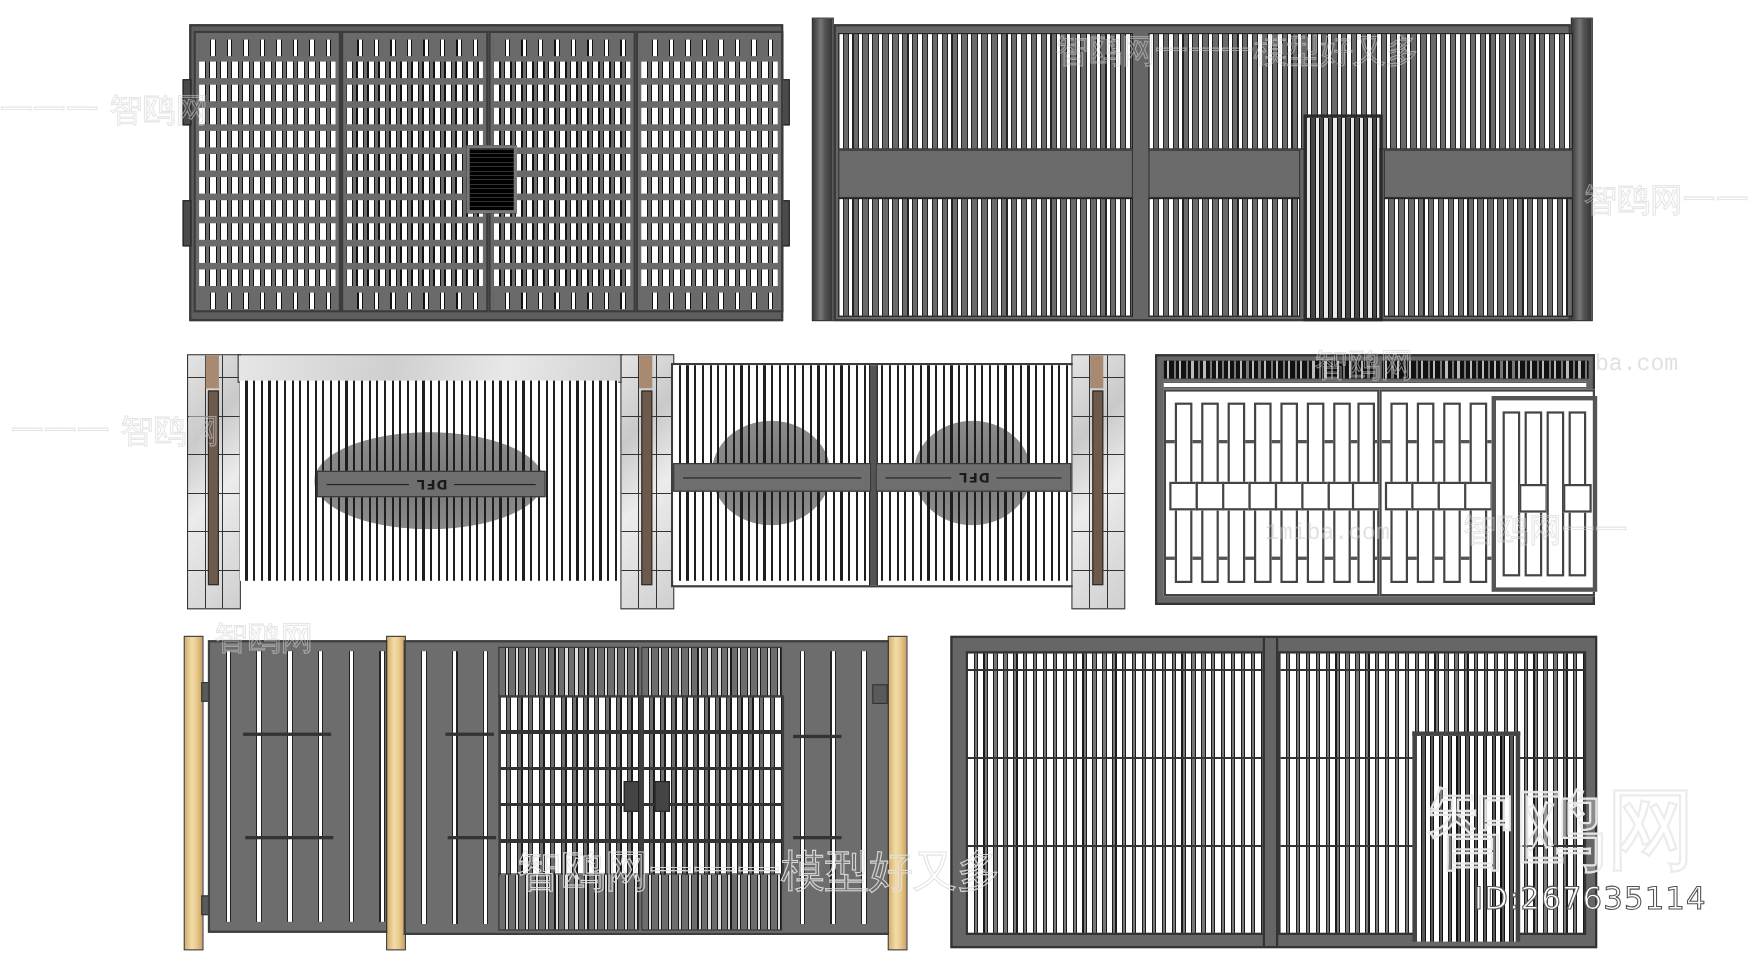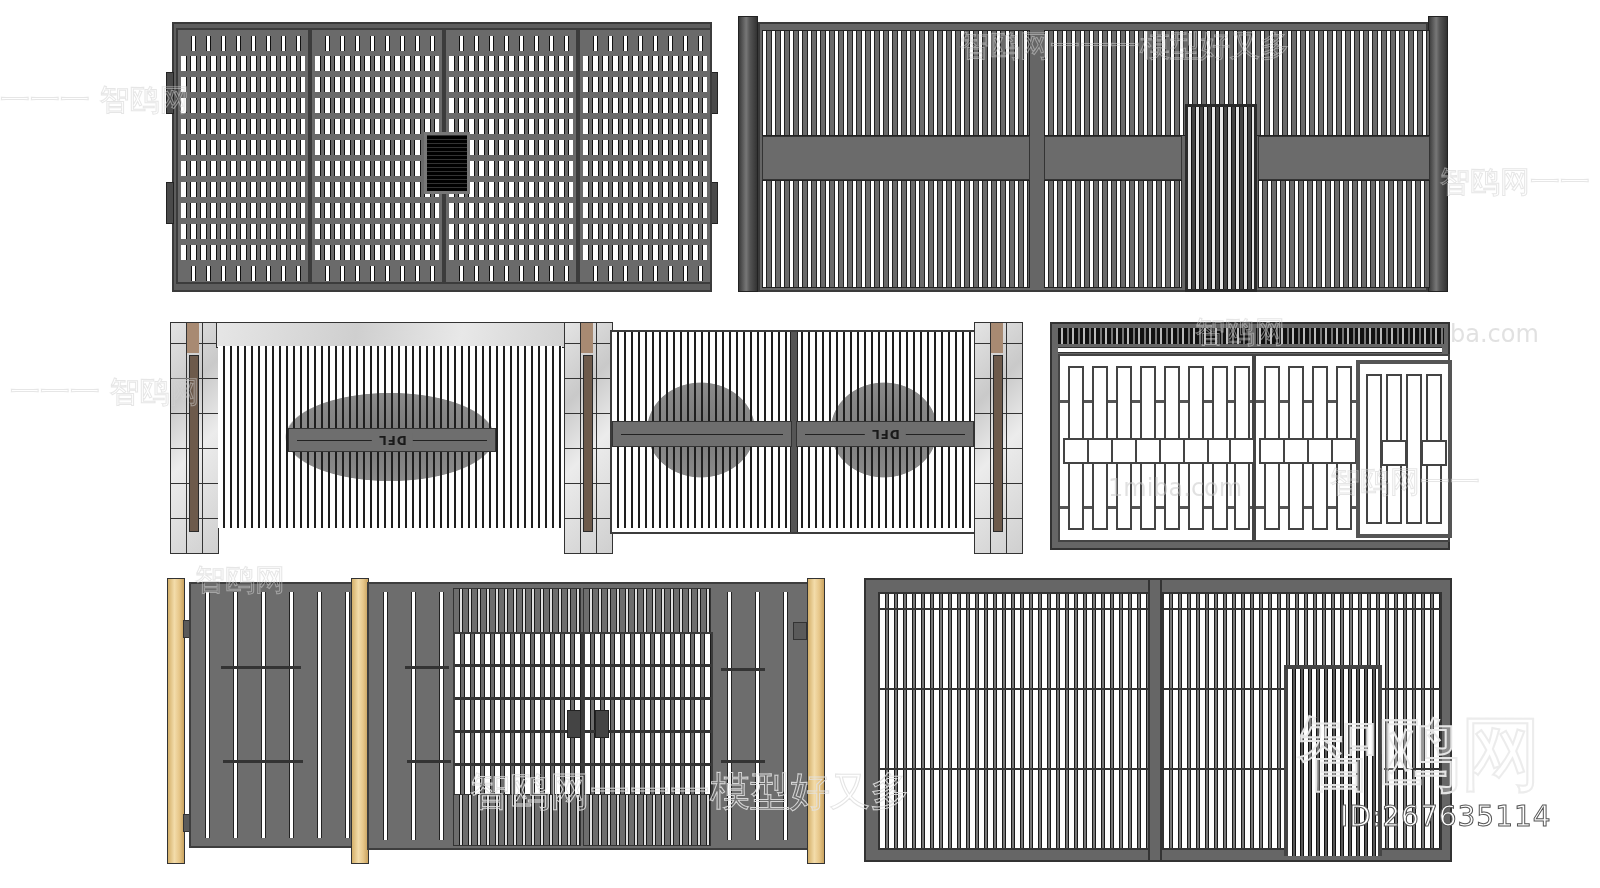--- a/index.html
+++ b/index.html
@@ -75,21 +75,21 @@
       repeating-linear-gradient(90deg, #ffffff 0 5px, #1a1a1a 5px 6px, #777 6px 8px, #1a1a1a 8px 9px); }
   .g6 .door { position:absolute; left:418px; top:85px; width:90px; height:187px; border:4px solid #444; border-bottom:none;
     background: repeating-linear-gradient(90deg,#fff 0 4px,#111 4px 5px,#555 5px 7px,#111 7px 8px); }
 
   
   .wm { position:absolute; color:transparent; -webkit-text-stroke:1px rgba(200,200,200,0.8); white-space:nowrap; font-family:"DejaVu Sans", sans-serif; pointer-events:none; }
   .wm.small { font-size:30px; }
   .wm.faint { -webkit-text-stroke:1px rgba(210,210,210,0.55); }
   .wm.big { font-size:82px; -webkit-text-stroke:2px rgba(235,235,235,0.95); color:rgba(255,255,255,0.25); }
   .wm.id { font-size:28px; color:#ffffff; -webkit-text-stroke:1px #555; letter-spacing:1px; }
-  .wm.site { font-size:24px; color:rgba(200,200,200,0.55); -webkit-text-stroke:0; }
+  .wm.site { font-size:21px; color:rgba(200,200,200,0.55);font-family:Liberation Mono, monospace; -webkit-text-stroke:0; }
   .wm.mid { font-size:40px; -webkit-text-stroke:1px rgba(225,225,225,0.9); }
 </style>
 </head>
 <body>
 
 <div class="abs g1">
   <div class="hinge" style="left:-8px;top:48px;"></div>
   <div class="hinge" style="left:-8px;top:158px;"></div>
   <div class="hinge" style="right:-8px;top:48px;"></div>
   <div class="hinge" style="right:-8px;top:158px;"></div>
@@ -301,18 +301,18 @@
   <div class="panel" style="left:296px;width:276px;"></div>
   <div class="door"></div>
 </div>
 
 <div class="wm small faint" style="left:0px;top:80px;">一一一 智鸥网</div>
 <div class="wm small faint" style="left:1440px;top:162px;">智鸥网一一</div>
 <div class="wm small faint" style="left:960px;top:26px;">智鸥网一一一模型好又多</div>
 <div class="wm small faint" style="left:10px;top:372px;">一一一 智鸥网</div>
 <div class="wm small faint" style="left:1195px;top:312px;">智鸥网</div>
 <div class="wm site" style="left:1450px;top:320px;">ba.com</div>
-<div class="wm site" style="left:1108px;top:474px;">1miba.com</div>
+<div class="wm site" style="left:1150px;top:474px;">1miba.com</div>
 <div class="wm small faint" style="left:1330px;top:462px;">智鸥网一一</div>
 <div class="wm small faint" style="left:195px;top:560px;">智鸥网</div>
 <div class="wm mid" style="left:470px;top:764px;">智鸥网一一一模型好又多</div>
 <div class="wm big" style="left:1296px;top:700px;">智鸥网</div>
 <div class="wm id" style="left:1340px;top:800px;">ID:267635114</div>
 
 </body></html>

